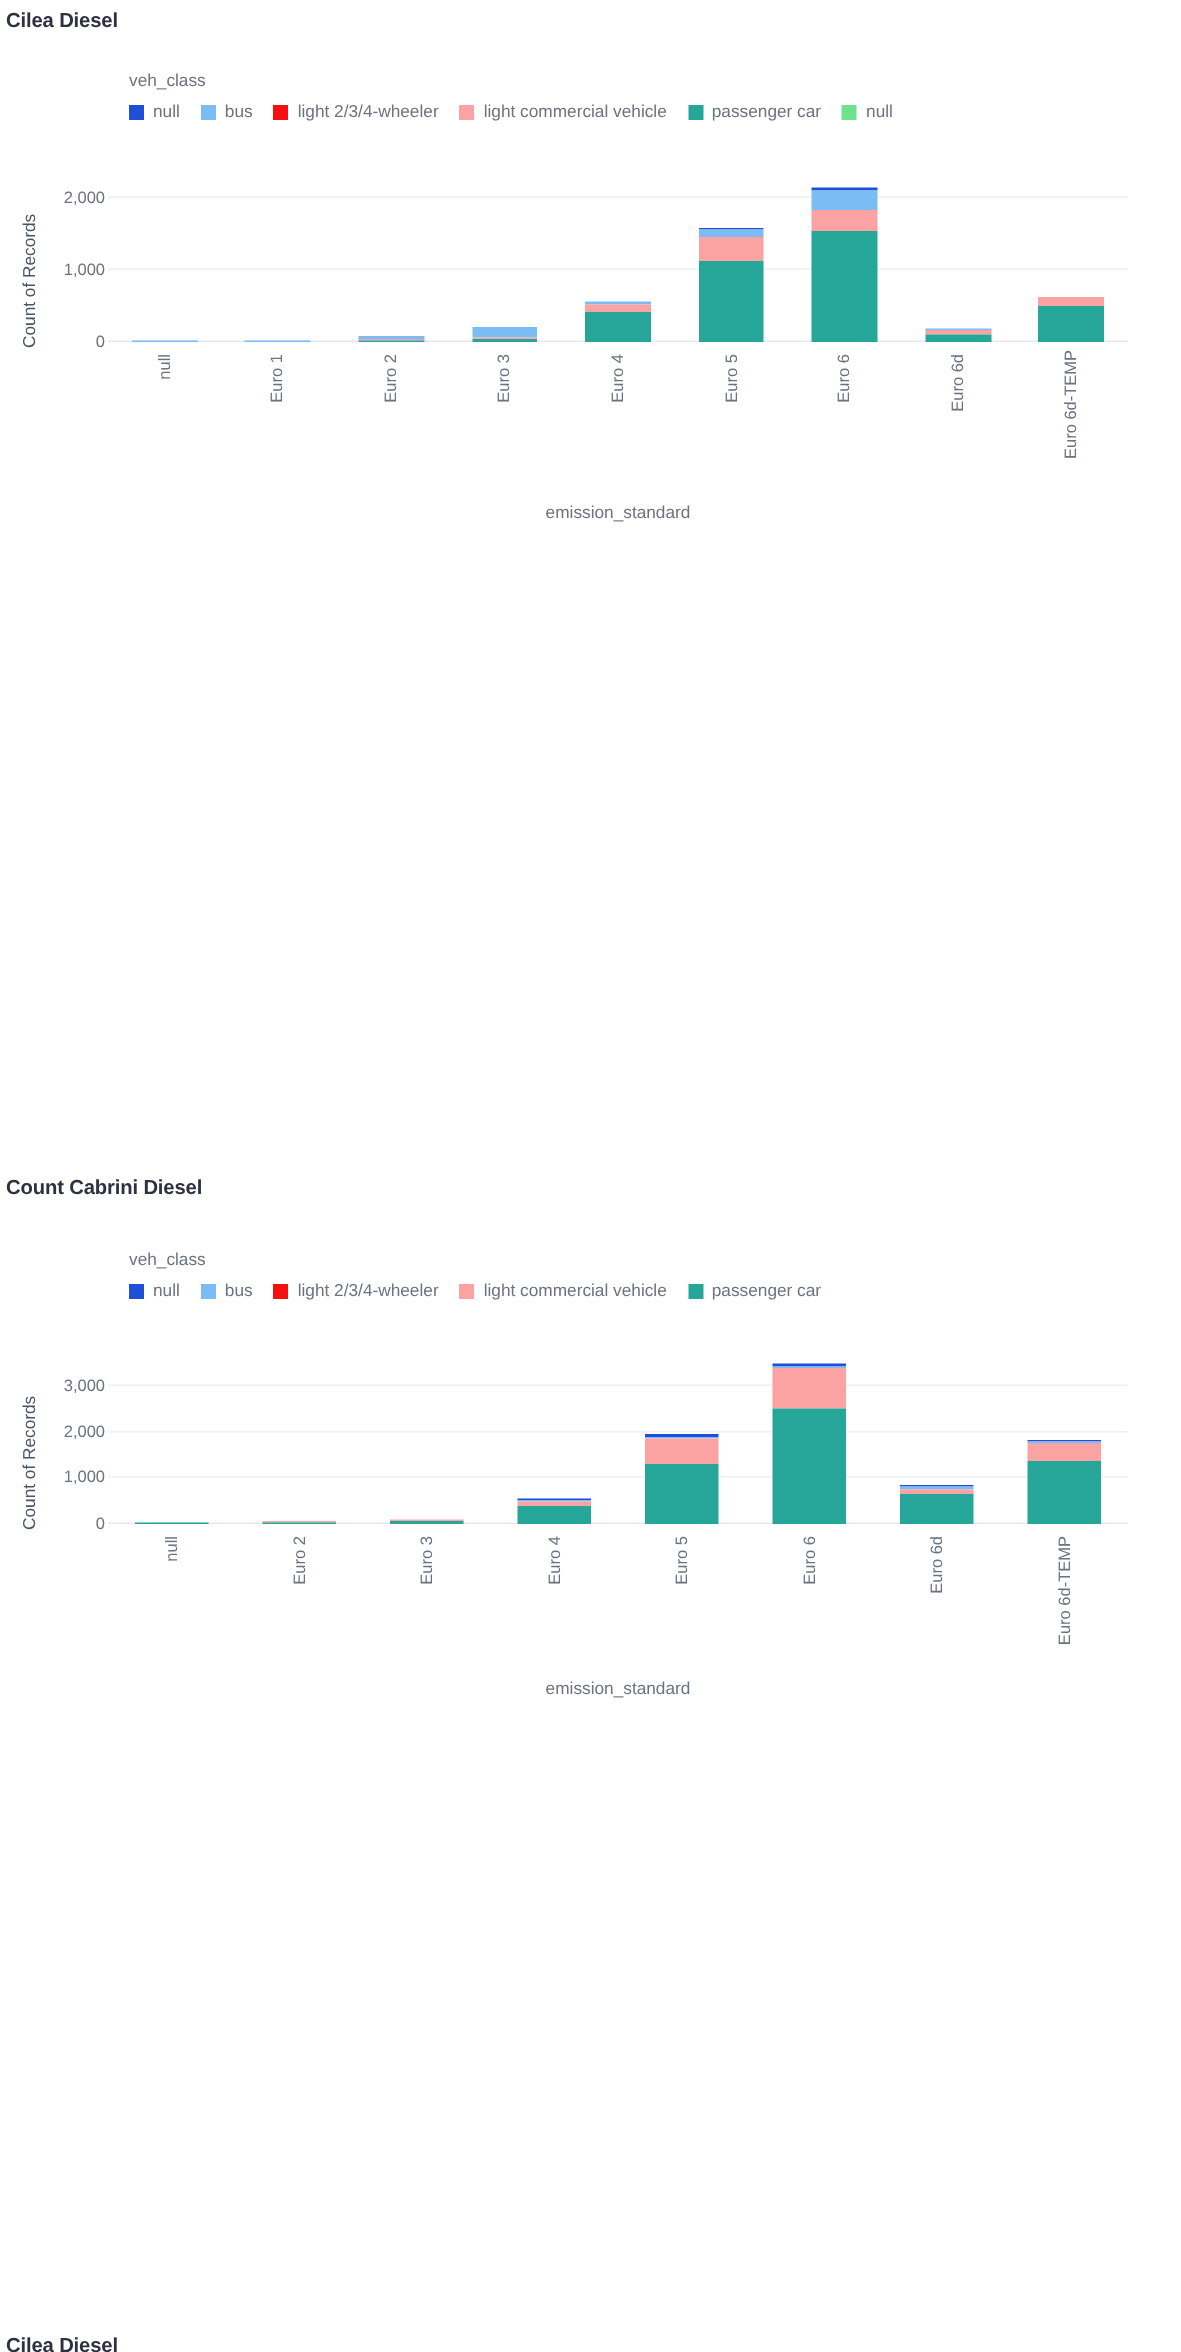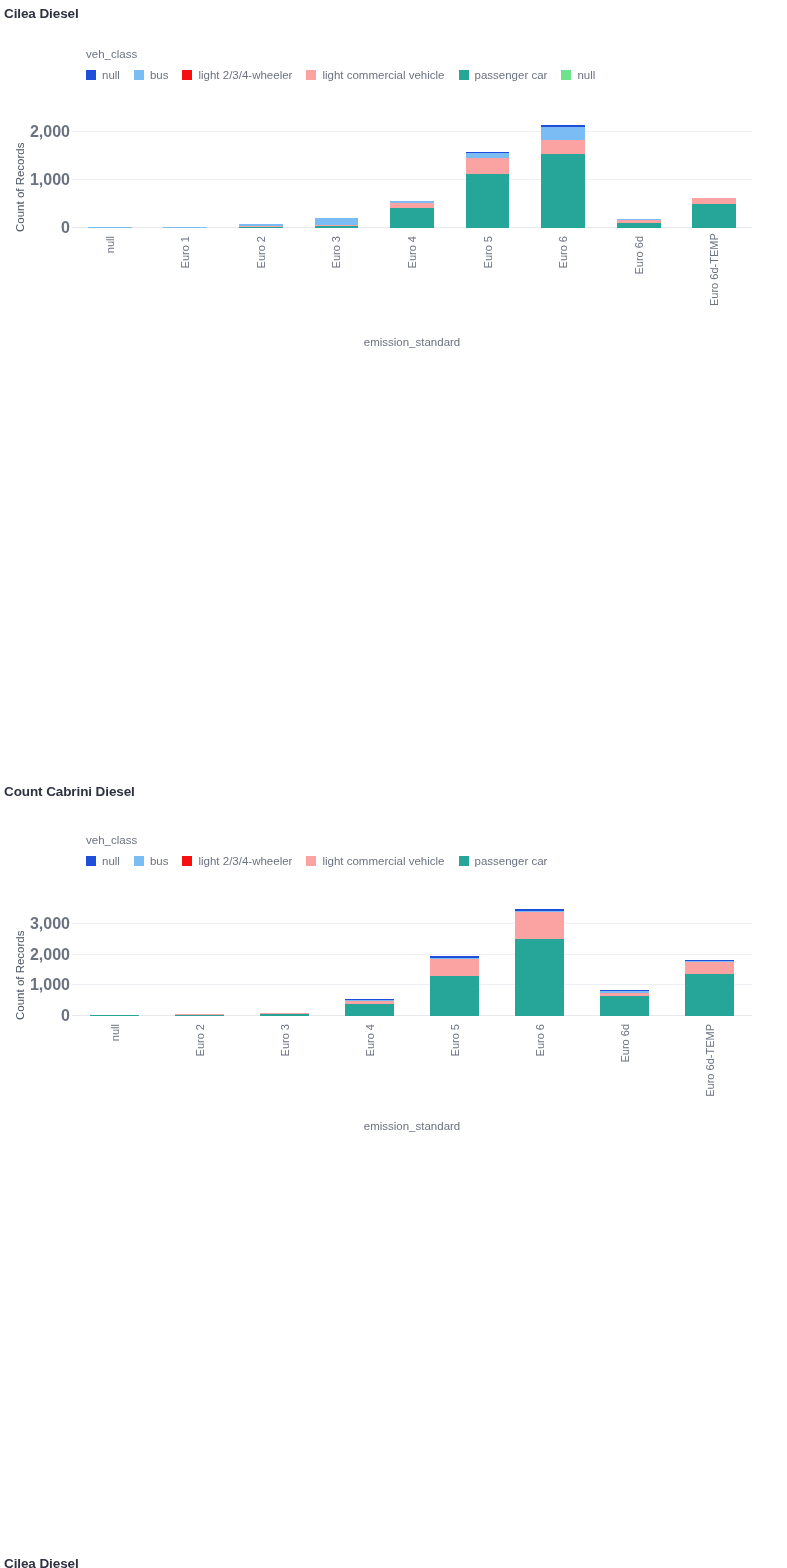--- a/index.html
+++ b/index.html
@@ -66,26 +66,25 @@
   .yticks {
     position: absolute;
     left: 22px;
     width: 48px;
     top: 0;
     height: 100%;
   }
   .ytick {
     position: absolute;
     right: 0;
-    font-size: 16px;
+    font-size: 11px;
     color: #6b7280;
     transform: translateY(-50%);
     white-space: nowrap;
     text-align: center;
-    font-weight: bold;
   }
   .grid-host {
     position: absolute;
     top: 0;
     height: 100%;
   }
   .gridline {
     position: absolute;
     height: 1px;
     background: #eef0f5;

